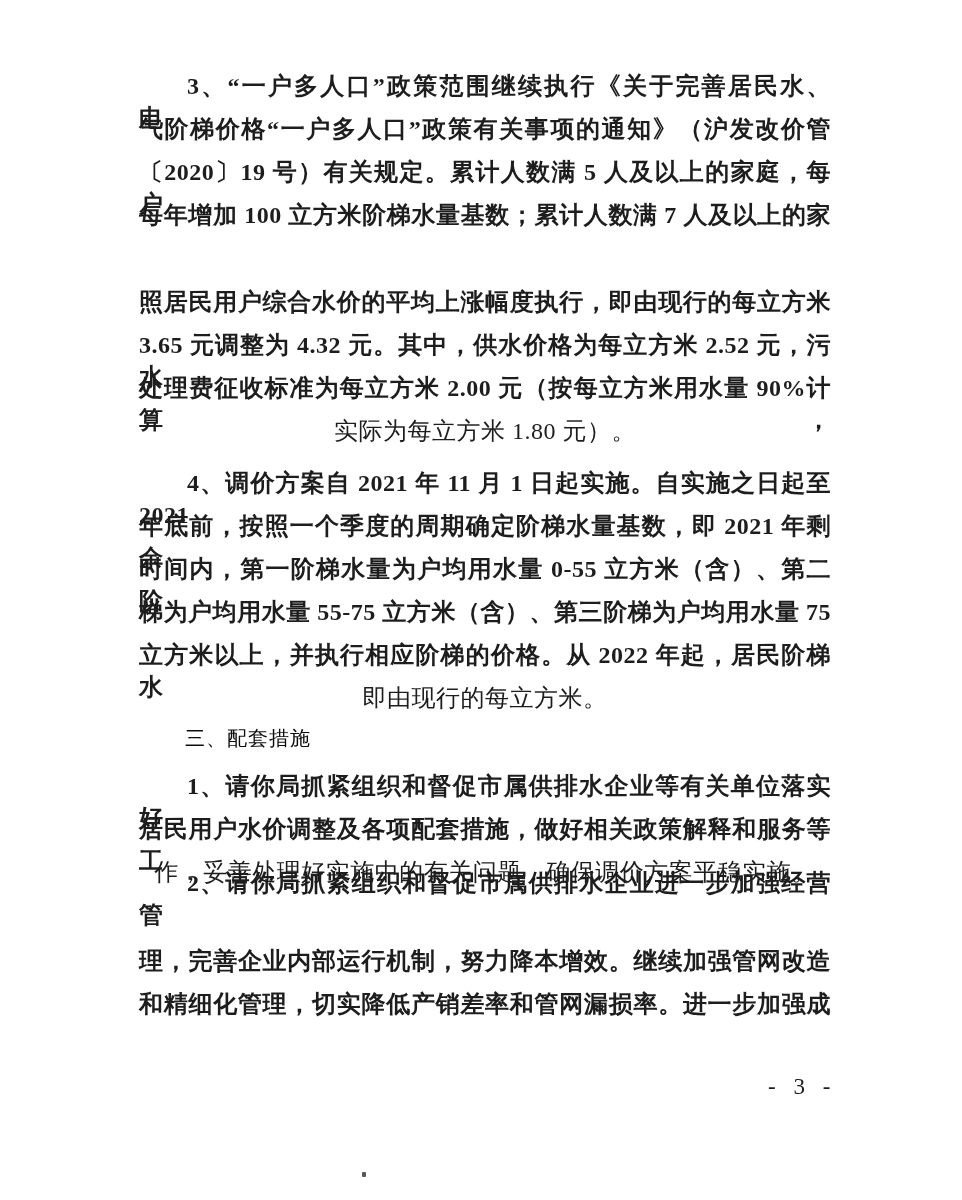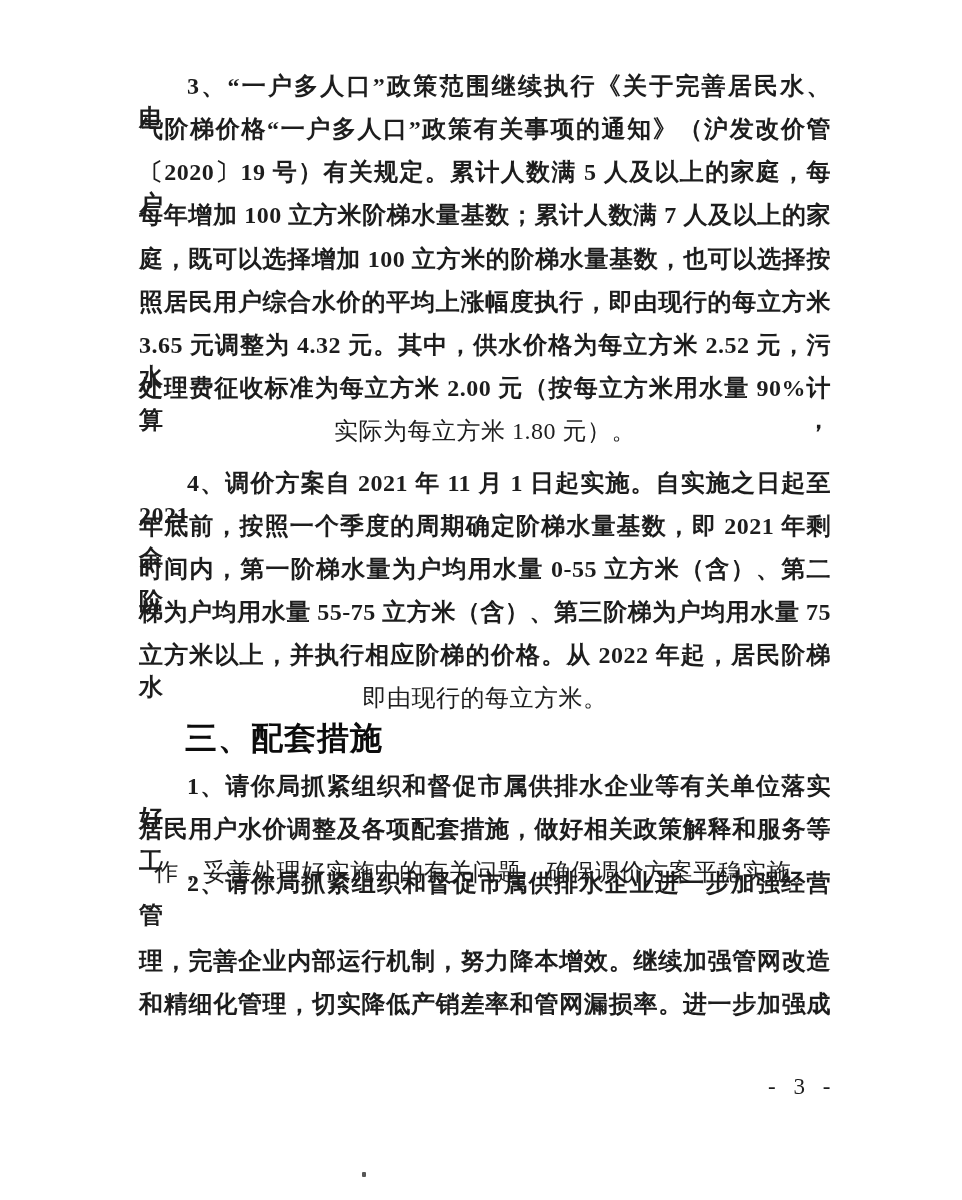--- a/index.html
+++ b/index.html
@@ -40,22 +40,22 @@
     text-justify: inter-ideograph;
     font-weight: bold;
   }
   .ln.first {
     text-indent: 48px;
   }
   .heading {
     position: absolute;
     left: 46px;
     font-family: "Liberation Sans", "DejaVu Sans", sans-serif;
-    font-weight: 700;
-    font-size: 32px;
+    font-weight: 400;
+    font-size: 20px;
     line-height: 34px;
     color: #0c0c0c;
     letter-spacing: 1px;
     text-align: center;
   }
   .pagenum {
     position: absolute;
     left: 768px;
     top: 1074px;
     font-size: 23px;
@@ -77,21 +77,20 @@
 </head>
 <body>
 
 <div class="sheet">
   <div class="textblock">
 
     <div class="ln j first" style="top:70px">3、“一户多人口”政策范围继续执行《关于完善居民水、电、</div>
     <div class="ln j" style="top:113px">气阶梯价格“一户多人口”政策有关事项的通知》（沪发改价管</div>
     <div class="ln j" style="top:156px">〔2020〕19 号）有关规定。累计人数满 5 人及以上的家庭，每户</div>
     <div class="ln j" style="top:199px">每年增加 100 立方米阶梯水量基数；累计人数满 7 人及以上的家</div>
-    <div class="ln j" style="top:243px">庭，既可以选择增加 100 立方米的阶梯水量基数，也可以选择按</div>
     <div class="ln j" style="top:286px">照居民用户综合水价的平均上涨幅度执行，即由现行的每立方米</div>
     <div class="ln j" style="top:329px">3.65 元调整为 4.32 元。其中，供水价格为每立方米 2.52 元，污水</div>
     <div class="ln j" style="top:372px">处理费征收标准为每立方米 2.00 元（按每立方米用水量 90%计算，</div>
     <div class="ln" style="top:415px">实际为每立方米 1.80 元）。</div>
 
     <div class="ln j first" style="top:467px">4、调价方案自 2021 年 11 月 1 日起实施。自实施之日起至 2021</div>
     <div class="ln j" style="top:510px">年底前，按照一个季度的周期确定阶梯水量基数，即 2021 年剩余</div>
     <div class="ln j" style="top:553px">时间内，第一阶梯水量为户均用水量 0-55 立方米（含）、第二阶</div>
     <div class="ln j" style="top:596px">梯为户均用水量 55-75 立方米（含）、第三阶梯为户均用水量 75</div>
     <div class="ln j" style="top:639px">立方米以上，并执行相应阶梯的价格。从 2022 年起，居民阶梯水</div>

